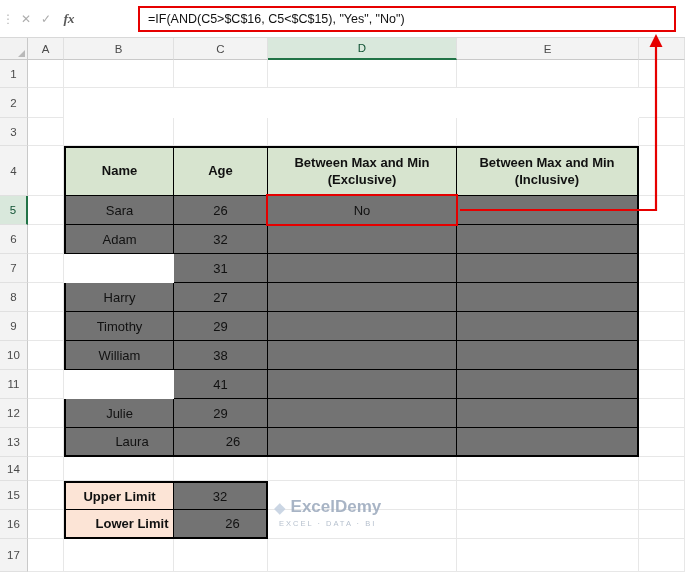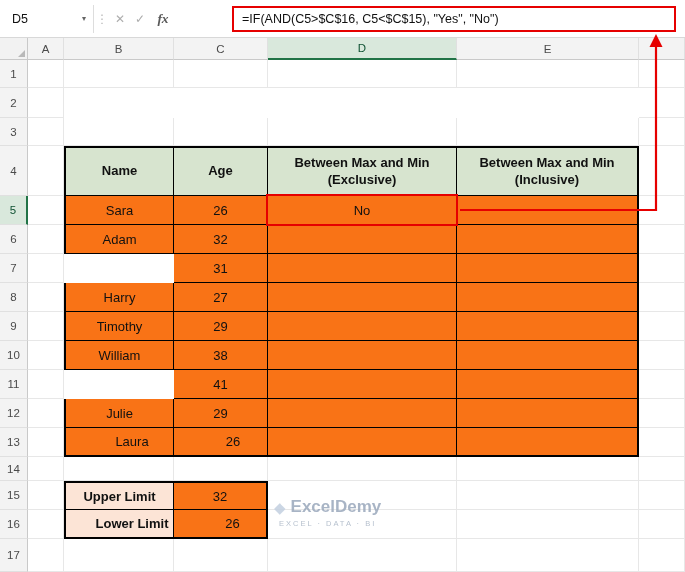--- a/index.html
+++ b/index.html
@@ -34,21 +34,21 @@
                  border-left:7px solid transparent;border-bottom:7px solid #B9B9B9;}
   .chdr,.rhdr{background:#F3F3F3;display:flex;align-items:center;justify-content:center;
               font-size:11.5px;color:#4A4A4A;}
   .chdr{border-right:1px solid #E0E0E0;border-bottom:1px solid #C9C9C9;}
   .rhdr{border-bottom:1px solid #E0E0E0;border-right:1px solid #C9C9C9;}
   .chdr.active{background:#D9E8DC;border-bottom:2px solid var(--green);color:#0F5132;}
   .rhdr.active{background:#D9E8DC;border-right:2px solid var(--green);color:#0F5132;}
   .cell{border-right:1px solid #E7E7E7;border-bottom:1px solid #E7E7E7;}
 
   .tcell{display:flex;align-items:center;justify-content:center;text-align:center;
-         font-size:13px;background:#f97316;border-right:1px solid #000;border-bottom:1px solid #000;}
+         font-size:13px;background:#737373;border-right:1px solid #000;border-bottom:1px solid #000;}
   .t-left{border-left:2px solid #000;}  .t-top{border-top:2px solid #000;}
   .t-right{border-right:2px solid #000;}.t-bottom{border-bottom:2px solid #000;padding-left:25px;}
   .th{font-weight:700;background:var(--thead-bg);line-height:1.25;padding:2px 4px;}
   .limit-label{font-weight:700;background:var(--limit-bg);}
   .title-cell{display:flex;align-items:center;justify-content:center;background:var(--title-bg);
               color:var(--title-fg);font-weight:700;font-size:15.5px;letter-spacing:.2px;
               border-bottom:3px solid #2E74B5;}
   .active-cell{position:relative;}
   .active-cell::after{content:"";position:absolute;inset:-2px;border:2.5px solid var(--red);
                       pointer-events:none;z-index:2;}
@@ -63,24 +63,20 @@
 
   
   .annotation{position:absolute;top:0;left:0;pointer-events:none;z-index:5;}
   .arrow-line{stroke:var(--red);stroke-width:2.2;fill:none;}
   .arrow-head{fill:var(--red);}
 </style>
 </head>
 <body>
 
 <div class="formula-row">
-  <div class="name-box">
-    <span>D5</span>
-    <span class="nb-chev">▾</span>
-  </div>
   <div class="fb-sep">⋮</div>
   <div class="fb-btn">✕</div>
   <div class="fb-btn">✓</div>
   <div class="fb-btn fx">fx</div>
   <div class="formula-input">
     <span class="formula-text">=IF(AND(C5&gt;$C$16, C5&lt;$C$15), "Yes", "No")</span>
   </div>
 </div>
 
 <div class="sheet" id="sheet">

